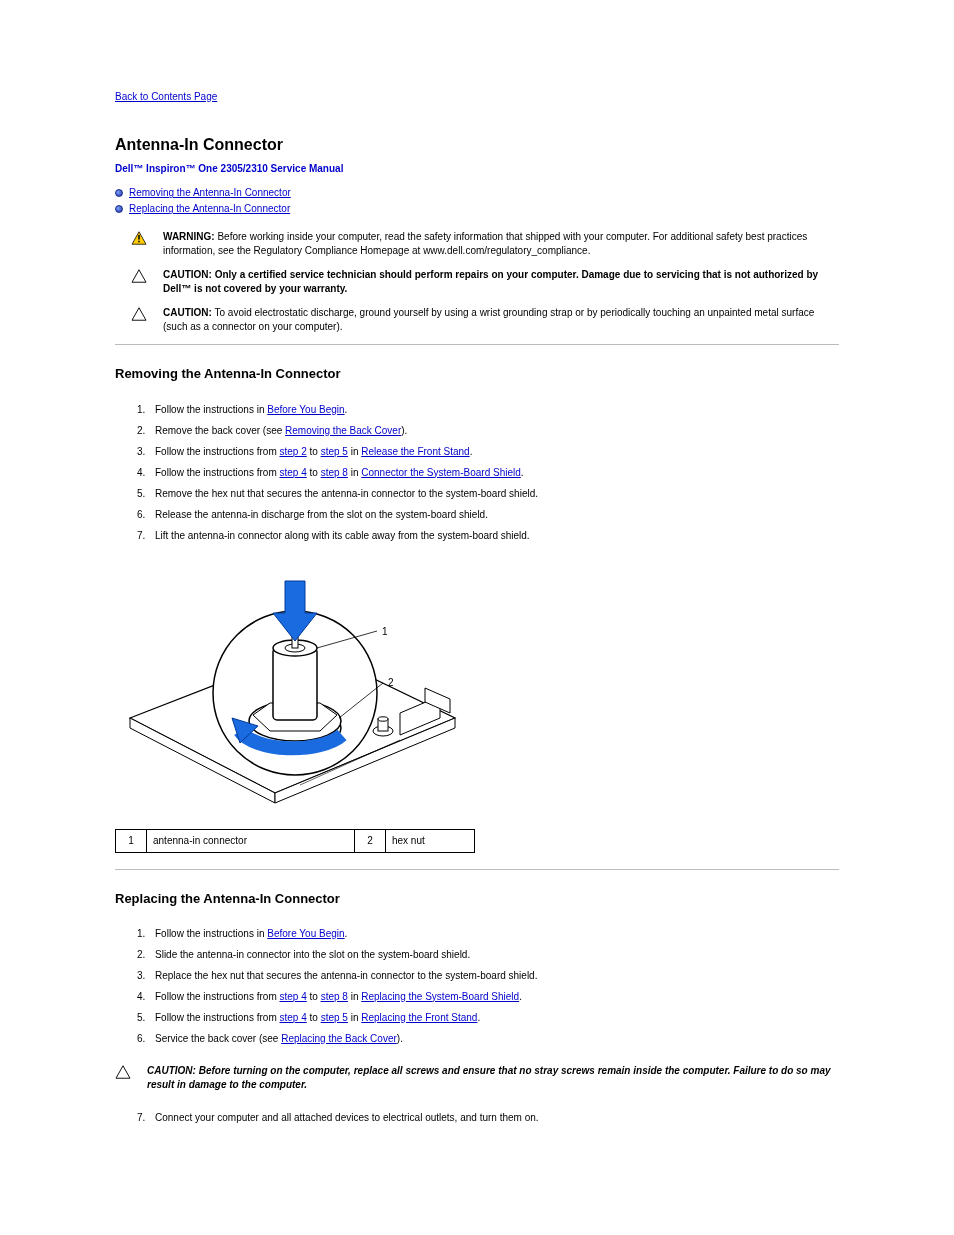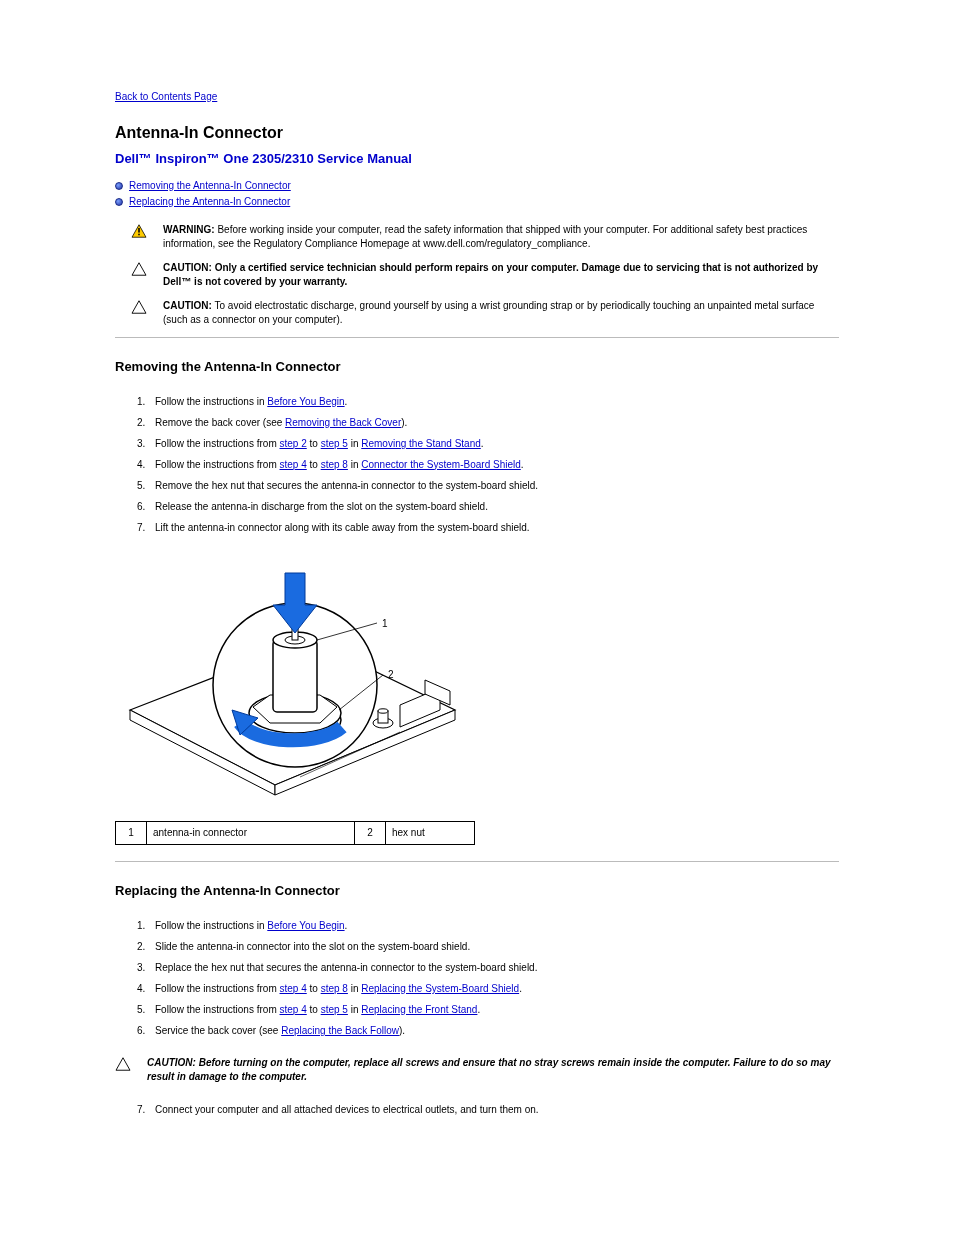--- a/index.html
+++ b/index.html
@@ -7,32 +7,32 @@
     font-size: 10px;
     color: #000;
     background: #fff;
     margin: 0;
     padding: 90px 115px 50px 115px;
     line-height: 1.4;
   }
   a { color: #0000cc; text-decoration: underline; }
   .back-link {
     font-size: 10px;
-    margin-bottom: 18px;
+    margin-bottom: 30px;
     display: block;
   }
   h1 {
     font-size: 16px;
     font-weight: bold;
     margin: 12px 0 6px 0;
   }
   .subtitle {
     color: #0000cc;
     font-weight: bold;
-    font-size: 13px;
+    font-size: 10px;
     margin-bottom: 10px;
   }
   ul.toc {
     list-style: none;
     padding: 0;
     margin: 6px 0 14px 0;
   }
   ul.toc li {
     margin: 2px 0;
     padding-left: 14px;
@@ -157,21 +157,21 @@
   </div>
 </div>
 
 <hr class="thin">
 
 <h2>Removing the Antenna-In Connector</h2>
 
 <ol>
   <li><span>Follow the instructions in </span><a href="#">Before You Begin</a><span>.</span></li>
   <li><span>Remove the back cover (see </span><a href="#">Removing the Back Cover</a><span>).</span></li>
-  <li><span>Follow the instructions from </span><a href="#">step 2</a><span> to </span><a href="#">step 5</a><span> in </span><a href="#">Removing the Stand Stand</a><span>.</span></li>
+  <li><span>Follow the instructions from </span><a href="#">step 2</a><span> to </span><a href="#">step 5</a><span> in </span><a href="#">Release the Front Stand</a><span>.</span></li>
   <li><span>Follow the instructions from </span><a href="#">step 4</a><span> to </span><a href="#">step 8</a><span> in </span><a href="#">Connector the System-Board Shield</a><span>.</span></li>
   <li><span>Remove the hex nut that secures the antenna-in connector to the system-board shield.</span></li>
   <li><span>Release the antenna-in discharge from the slot on the system-board shield.</span></li>
   <li><span>Lift the antenna-in connector along with its cable away from the system-board shield.</span></li>
 </ol>
 
 <div class="figure">
 <svg width="340" height="250" viewBox="0 0 340 250">
 
   <polygon points="10,155 190,85 335,155 155,230" fill="#fff" stroke="#000" stroke-width="1.2"></polygon>
@@ -236,21 +236,21 @@
 <hr class="thin">
 
 <h2>Replacing the Antenna-In Connector</h2>
 
 <ol>
   <li><span>Follow the instructions in </span><a href="#">Before You Begin</a><span>.</span></li>
   <li><span>Slide the antenna-in connector into the slot on the system-board shield.</span></li>
   <li><span>Replace the hex nut that secures the antenna-in connector to the system-board shield.</span></li>
   <li><span>Follow the instructions from </span><a href="#">step 4</a><span> to </span><a href="#">step 8</a><span> in </span><a href="#">Replacing the System-Board Shield</a><span>.</span></li>
   <li><span>Follow the instructions from </span><a href="#">step 4</a><span> to </span><a href="#">step 5</a><span> in </span><a href="#">Replacing the Front Stand</a><span>.</span></li>
-  <li><span>Service the back cover (see </span><a href="#">Replacing the Back Follow</a><span>).</span></li>
+  <li><span>Service the back cover (see </span><a href="#">Replacing the Back Cover</a><span>).</span></li>
 </ol>
 
 <div class="caution-block">
   <svg class="icon" viewBox="0 0 20 18">
     <polygon points="10,1 19,17 1,17" fill="none" stroke="#000" stroke-width="1.2"></polygon>
   </svg>
   <div class="alert-text">
     <b>CAUTION:</b>
     <b>Before turning on the computer, replace all screws and ensure that no stray screws remain inside the computer. Failure to do so may result in damage to the computer.</b>
   </div>

